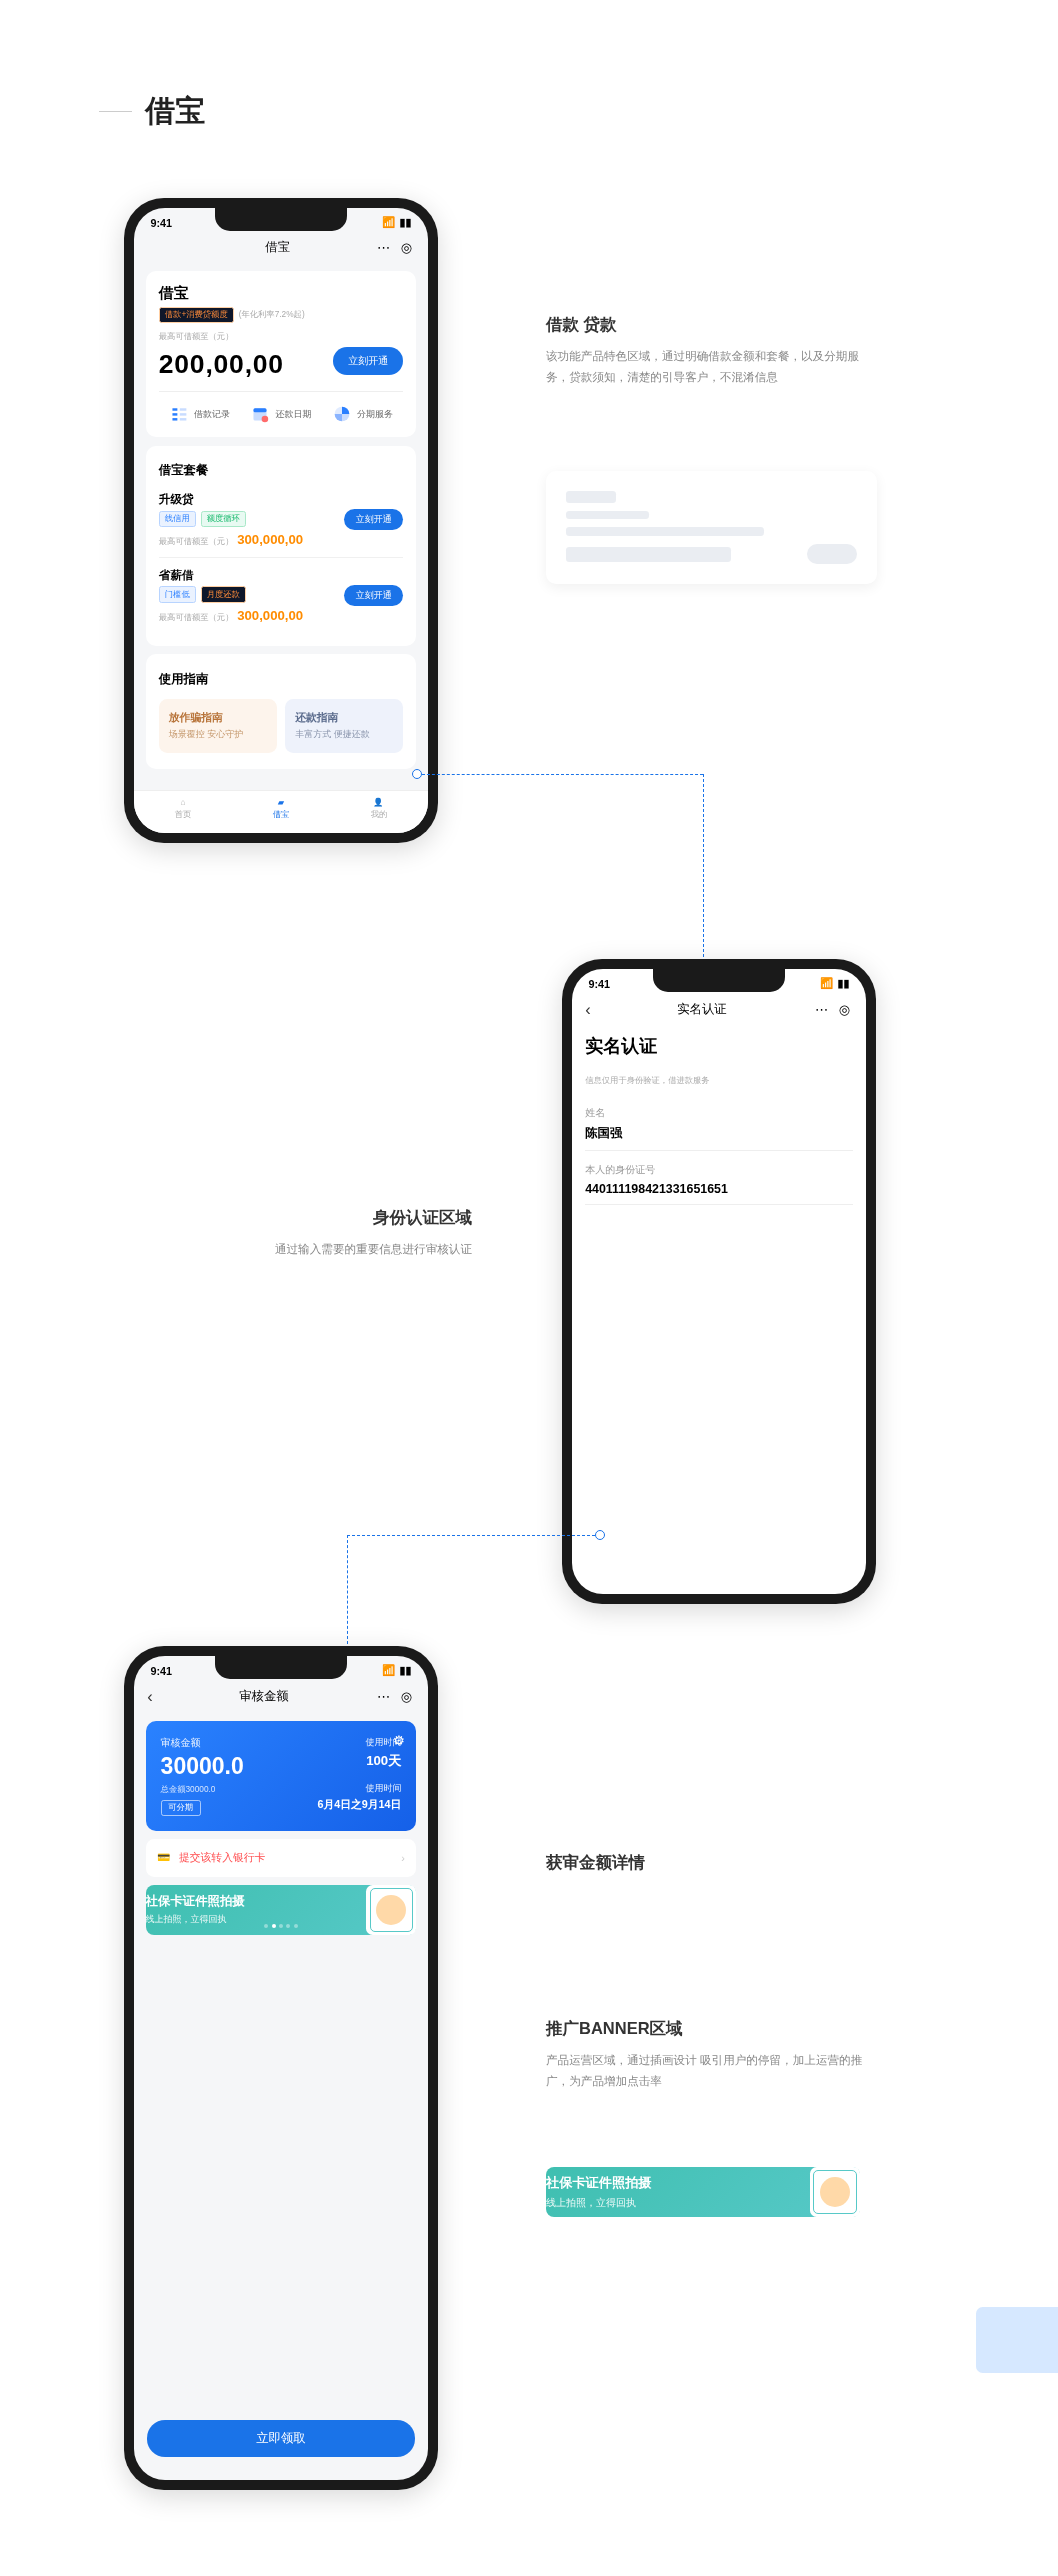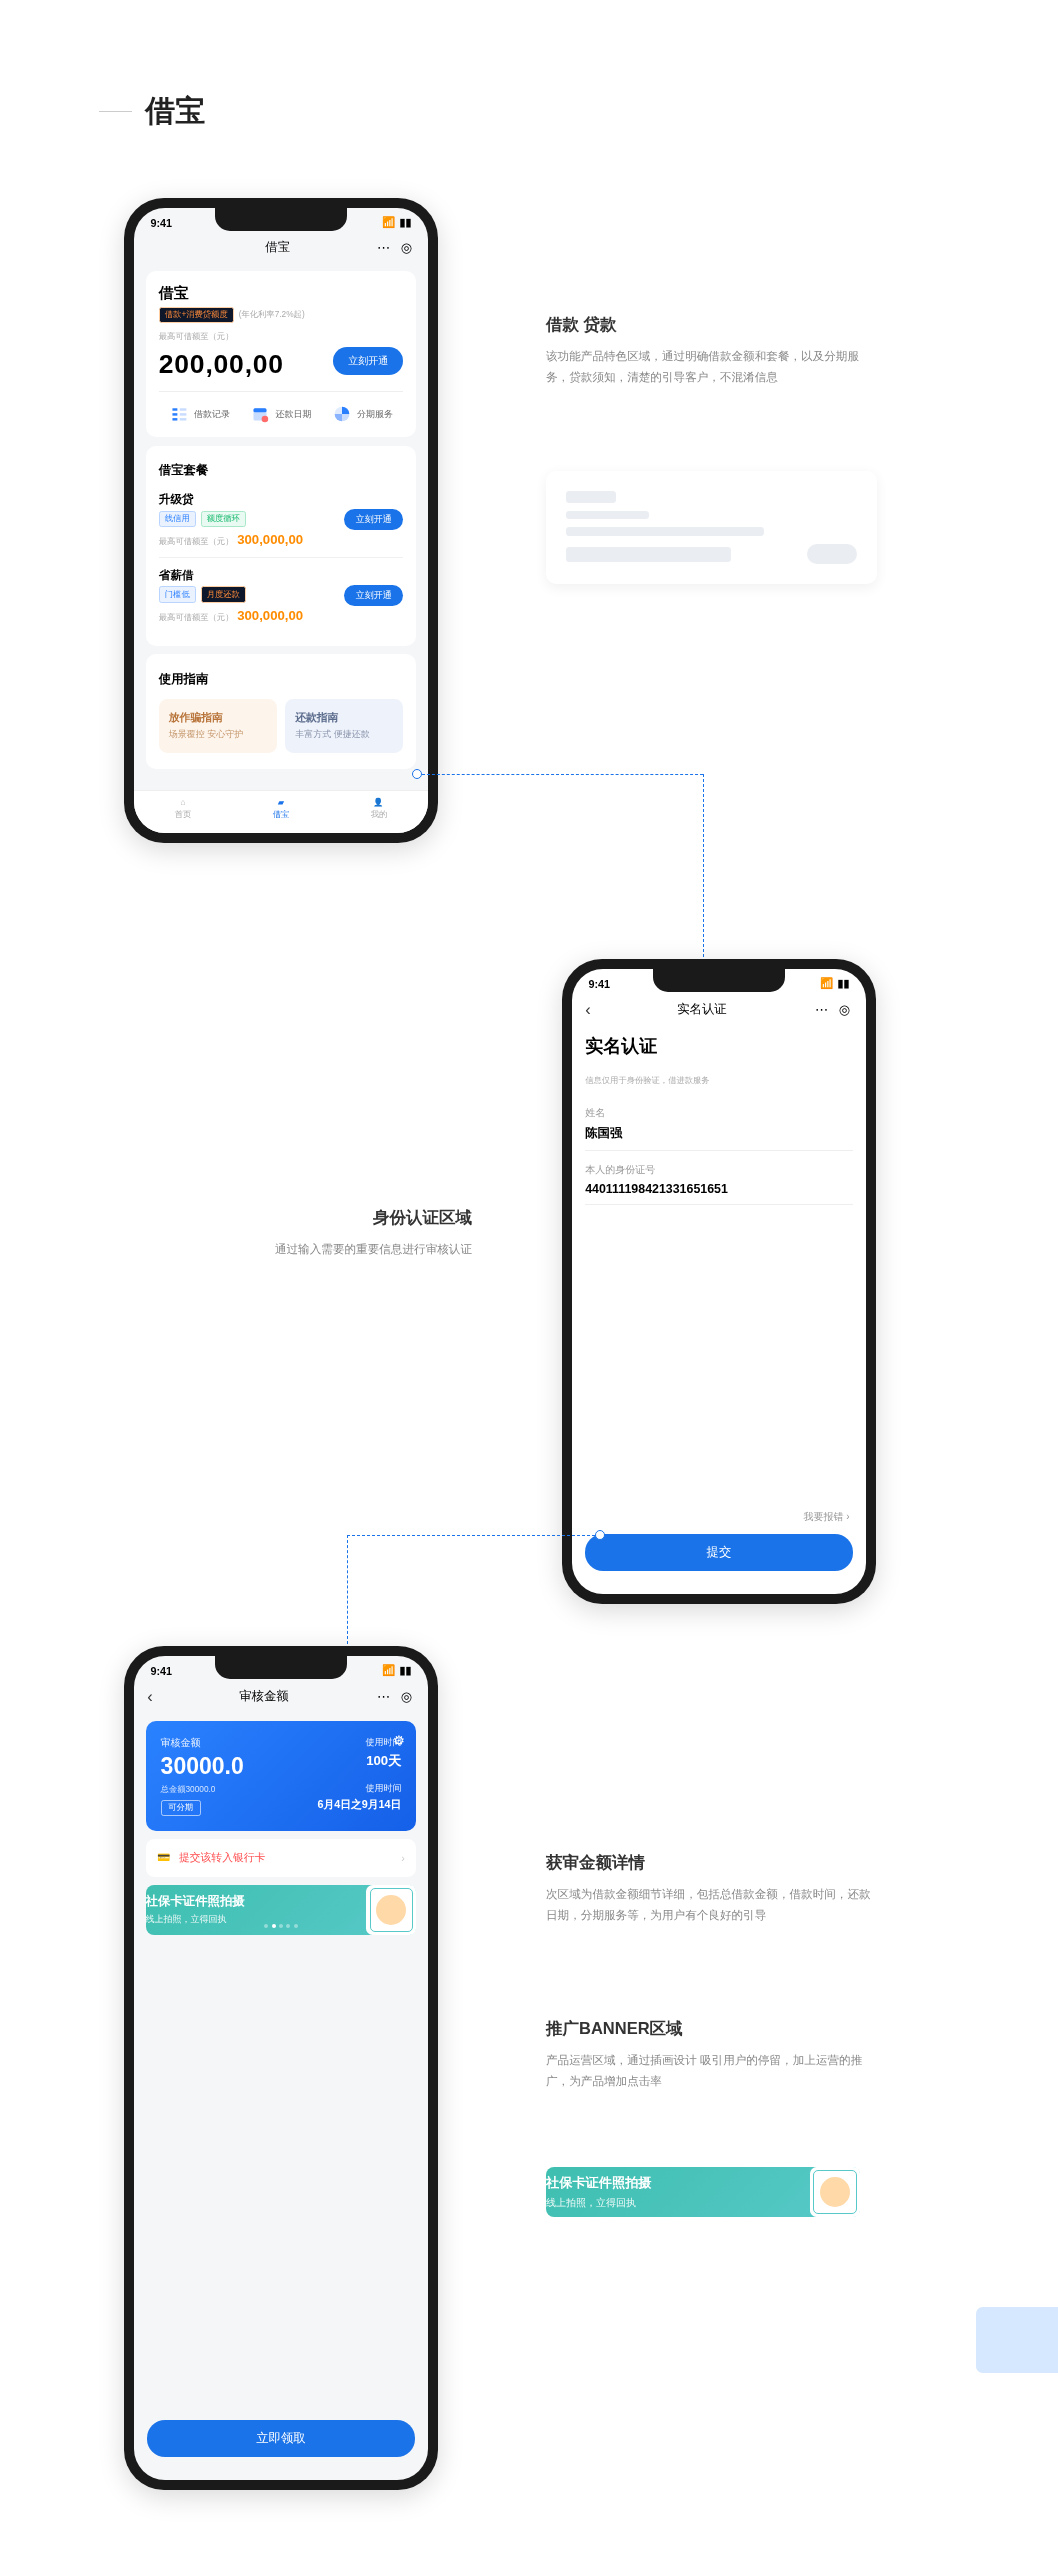--- a/index.html
+++ b/index.html
@@ -241,24 +241,20 @@
     </div>
     <div style="padding:8.3px 13.2px">
       <div style="font-size:18px;font-weight:700">实名认证</div>
       <div class="small-gray" style="margin-top:17px">信息仅用于身份验证，借进款服务</div>
     </div>
     <div class="form-label">姓名</div>
     <div class="form-value">陈国强</div>
     <div class="form-label">本人的身份证号</div>
     <div class="form-value">440111198421331651651</div>
 
-    <div style="position:absolute;bottom:13.2px;left:0;right:0">
-      <div class="report-link"><span>我要报错</span> ›</div>
-      <button class="submit-btn">提交</button>
-    </div>
   </div>
 </div>
 
 <div class="annotation" style="top:1207px;left:207px;width:265px;text-align:right">
   <div class="ann-title">身份认证区域</div>
   <div class="ann-text">通过输入需要的重要信息进行审核认证</div>
 </div>
 
 <div class="connector-dot" style="top:1530px;left:595px"></div>
 <div class="connector" style="top:1535px;left:347px;width:248px;border-top-width:1.7px"></div>
@@ -327,21 +323,20 @@
     </div>
 
     <div style="position:absolute;bottom:13.2px;left:0;right:0">
       <button class="submit-btn">立即领取</button>
     </div>
   </div>
 </div>
 
 <div class="annotation" style="top:1852px;left:546px;width:331px">
   <div class="ann-title">获审金额详情</div>
-  <div class="ann-text">次区域为借款金额细节详细，包括总借款金额，借款时间，还款日期，分期服务等，为用户有个良好的引导</div>
 </div>
 
 <div class="annotation" style="top:2018px;left:546px;width:331px">
   <div class="ann-title">推广BANNER区域</div>
   <div class="ann-text">产品运营区域，通过插画设计 吸引用户的停留，加上运营的推广，为产品增加点击率</div>
 </div>
 
 <div class="promo-banner standalone" style="position:absolute;top:2167px;left:546px">
   <div>
     <div style="font-size:13.2px;font-weight:600">社保卡证件照拍摄</div>

